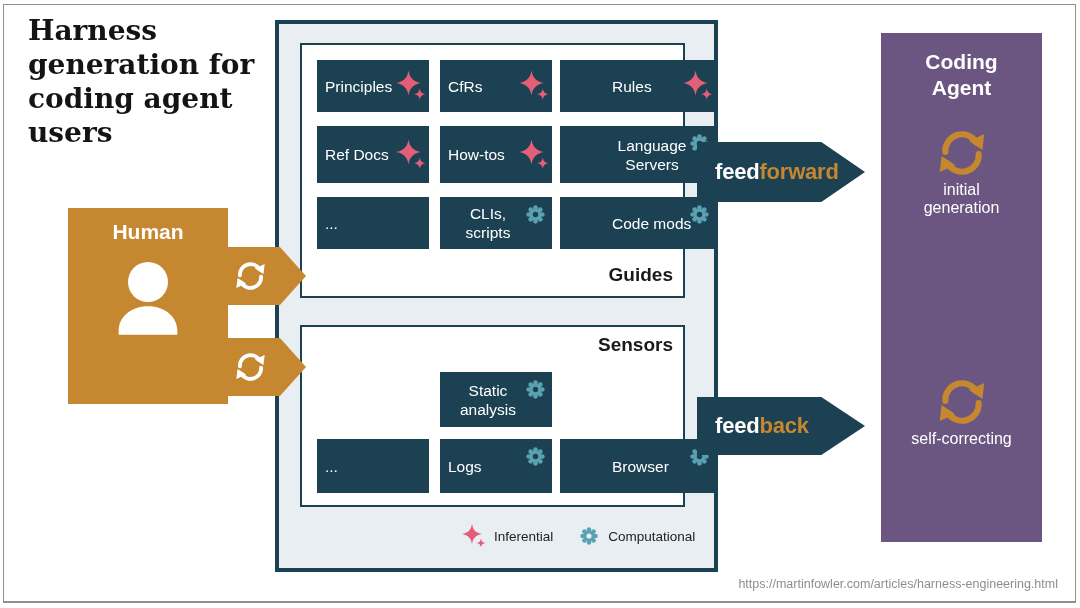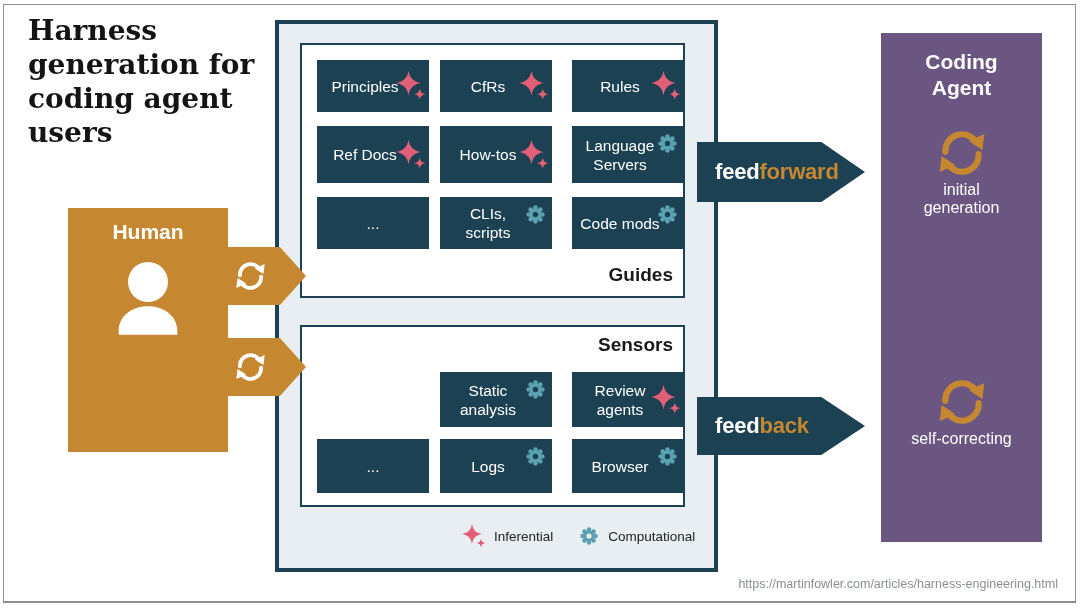--- a/index.html
+++ b/index.html
@@ -6,21 +6,21 @@
   body{font-family:"Liberation Sans",sans-serif;}
   .canvas{position:relative;width:1080px;height:608px;background:#fff;overflow:hidden;}
   .frame{position:absolute;left:3px;top:4px;right:4px;bottom:5px;border:1px solid #8f8f8f;border-bottom-width:2px;pointer-events:none;z-index:9;}
 
   
   .title{position:absolute;left:28px;top:14px;width:260px;
          font-family:"DejaVu Serif","Liberation Serif",serif;font-weight:bold;
          font-size:28px;line-height:34px;color:#141414;}
 
   
-  .human-box{position:absolute;left:68px;top:208px;width:160px;height:244px;
+  .human-box{position:absolute;left:68px;top:208px;width:160px;height:196px;
              background:var(--c-orange,#c5872f);z-index:2;color:#fff;}
   .human-title{position:absolute;top:12px;left:0;right:0;text-align:center;
                font-size:21px;font-weight:bold;}
   .person{position:absolute;left:50%;top:50px;transform:translateX(-50%);color:#fff;}
   .human-sub{position:absolute;top:158px;left:0;right:0;text-align:center;font-size:17px;}
 
   .h-arrow{position:absolute;width:79px;height:58px;background:var(--c-orange,#c5872f);
            clip-path:polygon(0 0,67% 0,100% 50%,67% 100%,0 100%);z-index:3;}
   .h-arrow .cyc{position:absolute;left:7px;top:50%;transform:translateY(-50%);color:#fff;}
   .h-arrow1{left:227px;top:247px;}
@@ -33,27 +33,27 @@
   .subbox{position:absolute;background:#fff;border:2px solid var(--c-teal,#1c4152);
           box-sizing:border-box;z-index:2;}
   .guides-box{left:300px;top:43px;width:385px;height:255px;}
   .sensors-box{left:300px;top:325px;width:385px;height:182px;}
   .subbox-label{position:absolute;font-size:19px;font-weight:bold;color:#1a1a1a;}
   .guides-label{right:10px;bottom:10px;margin-left:44px;}
   .sensors-label{right:10px;top:7px;}
 
   
   .tile{position:absolute;width:112px;background:var(--c-teal,#1c4152);color:#fff;
-        display:flex;align-items:center;justify-content:center;text-align:center;
+        display:flex;align-items:center;justify-content:flex-start;text-align:center;
         --hole:var(--c-teal,#1c4152);}
   .tile .tlabel{font-size:15.5px;line-height:19px;padding:2px 24px 2px 8px;}
   .tile.noicon .tlabel{padding:2px 8px;}
   .tile .ic-sp{position:absolute;right:3px;top:50%;transform:translateY(-52%);color:var(--c-pink,#e35f78);}
   .tile .ic-gr{position:absolute;right:6px;top:7px;color:var(--c-gearteal,#5aa2b2);}
-  .c1{left:15px;} .c2{left:138px;} .c3{left:270px;}
+  .c1{left:15px;} .c2{left:138px;} .c3{left:258px;padding-left:44px;}
   .g-r1{top:15px;height:52px;} .g-r2{top:81px;height:57px;} .g-r3{top:152px;height:52px;}
   .s-r1{top:45px;height:55px;} .s-r2{top:112px;height:54px;}
 
   
   .legend{position:absolute;left:462px;top:524px;display:flex;align-items:center;z-index:2;
           font-size:13.5px;color:#222;--hole:var(--c-panel,#e9eef2);}
   .legend .ic-sp{color:var(--c-pink,#e35f78);margin-right:8px;}
   .legend .ic-gr{color:var(--c-gearteal,#5aa2b2);margin:0 9px 0 26px;}
 
   
@@ -200,26 +200,20 @@
   </div>
 
   <div class="subbox sensors-box">
     <div class="subbox-label sensors-label">Sensors</div>
     <div class="tile c2 s-r1">
       <span class="tlabel">Static analysis</span>
       <svg class="ic ic-gr" width="21" height="21" fill="currentColor">
           <use href="#i-gear"></use>
         </svg>
     </div>
-    <div class="tile c3 s-r1">
-      <span class="tlabel">Review agents</span>
-      <svg class="ic ic-sp" width="30" height="30" fill="currentColor">
-          <use href="#i-sparkle"></use>
-        </svg>
-    </div>
     <div class="tile noicon c1 s-r2">
       <span class="tlabel">...</span>
     </div>
     <div class="tile c2 s-r2">
       <span class="tlabel">Logs</span>
       <svg class="ic ic-gr" width="21" height="21" fill="currentColor">
           <use href="#i-gear"></use>
         </svg>
     </div>
     <div class="tile c3 s-r2">

